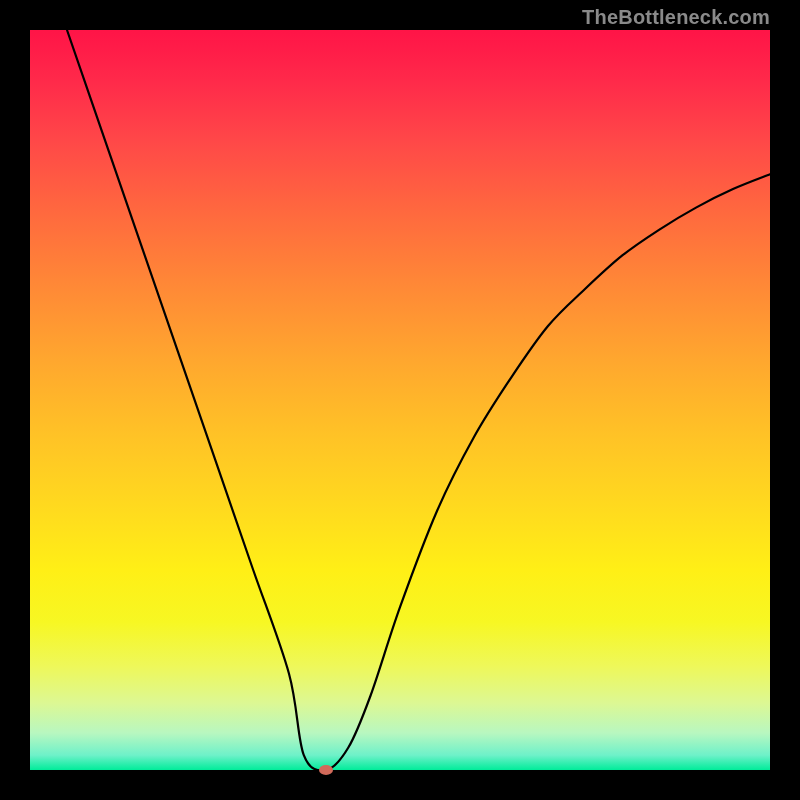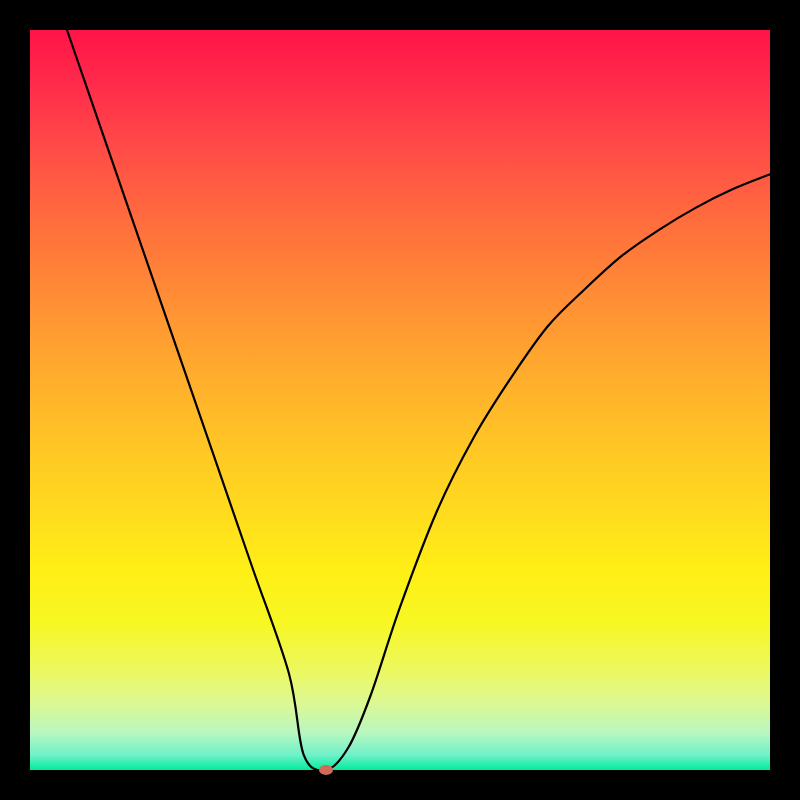--- a/index.html
+++ b/index.html
@@ -66,20 +66,21 @@
     font-weight: bold;
     color: #8a8a8a;
     letter-spacing: 0.2px;
   }
 </style>
 </head>
 <body>
 
 <div class="container">
 
+  <div class="attribution">TheBottleneck.com</div>
 
   <div class="plot-area">
 
     <svg class="curve-svg" viewBox="0 0 740 740" preserveAspectRatio="none">
       <path id="curve-path" class="curve-path" d="M 37 0 C 43.166666666666664 17.883333333333344, 61.666666666666664 71.53333333333339, 74 107.30000000000007 C 86.33333333333333 143.06666666666675, 98.66666666666667 178.83333333333337, 111 214.60000000000002 C 123.33333333333333 250.36666666666667, 135.66666666666666 286.1333333333334, 148 321.90000000000003 C 160.33333333333334 357.6666666666667, 172.66666666666666 393.43333333333334, 185 429.2 C 197.33333333333334 464.96666666666664, 209.66666666666666 500.73333333333335, 222 536.5 C 234.33333333333334 572.2666666666667, 250.36666666666667 612.3499999999999, 259 643.8 C 267.6333333333333 675.25, 267.6333333333333 709.1666666666667, 273.8 725.2 C 279.9666666666667 741.2333333333333, 288.6 741.2333333333333, 296 740 C 303.4 738.7666666666667, 310.79999999999995 730.1333333333333, 318.2 717.8 C 325.6 705.4666666666666, 331.7666666666667 689.4333333333333, 340.40000000000003 666 C 349.03333333333336 642.5666666666667, 358.9 608.0333333333334, 370 577.2 C 381.1 546.3666666666667, 394.66666666666674 509.3666666666667, 407.00000000000006 481 C 419.33333333333337 452.6333333333333, 431.6666666666667 429.2, 444 407 C 456.3333333333333 384.8, 468.6666666666667 366.29999999999995, 481 347.79999999999995 C 493.3333333333333 329.29999999999995, 505.6666666666667 310.8, 518 296 C 530.3333333333334 281.2, 542.6666666666666 270.71666666666664, 555 259 C 567.3333333333334 247.28333333333333, 579.6666666666666 235.5666666666667, 592 225.70000000000005 C 604.3333333333334 215.8333333333334, 616.6666666666666 207.81666666666675, 629 199.80000000000007 C 641.3333333333334 191.7833333333334, 653.6666666666666 184.38333333333335, 666 177.60000000000002 C 678.3333333333334 170.8166666666667, 690.6666666666666 164.65000000000003, 703 159.10000000000002 C 715.3333333333334 153.55, 733.8333333333334 146.76666666666662, 740 144.29999999999995"></path>
     </svg>
 
     <div id="marker" class="marker" style="left: 296px; top: 740px;"></div>
   </div>
 

